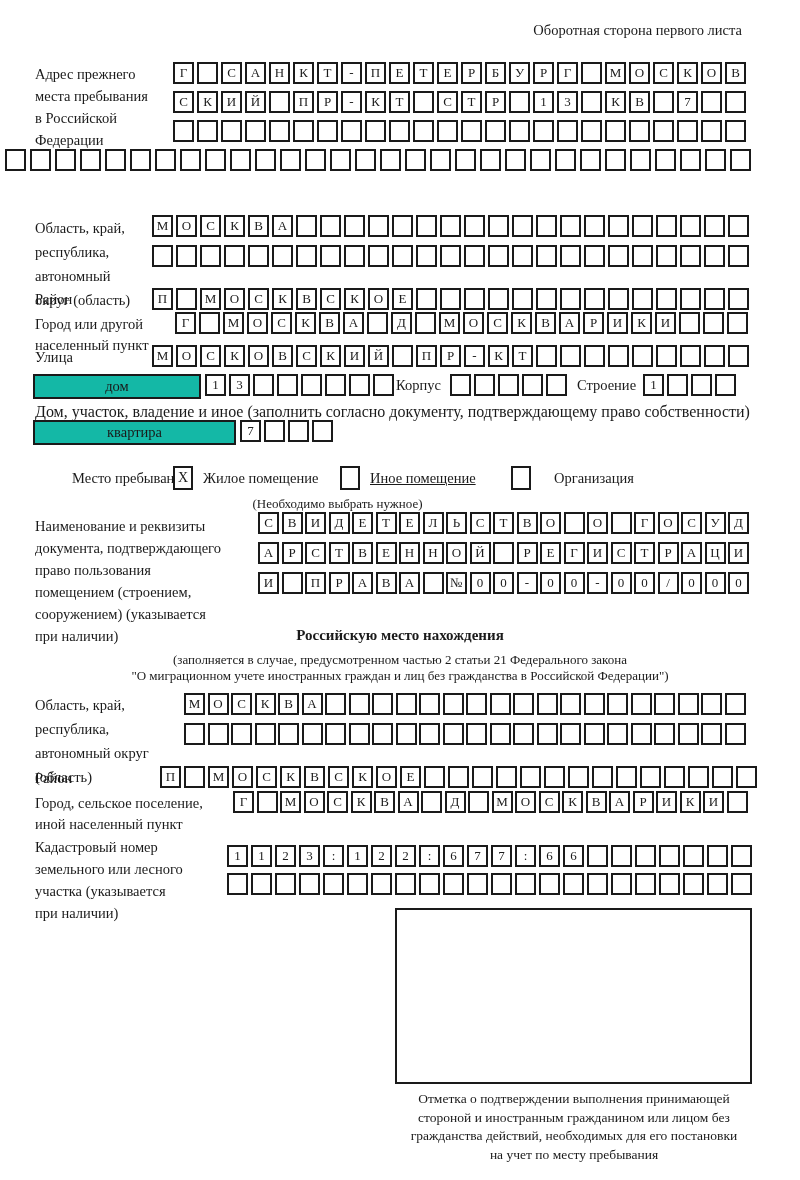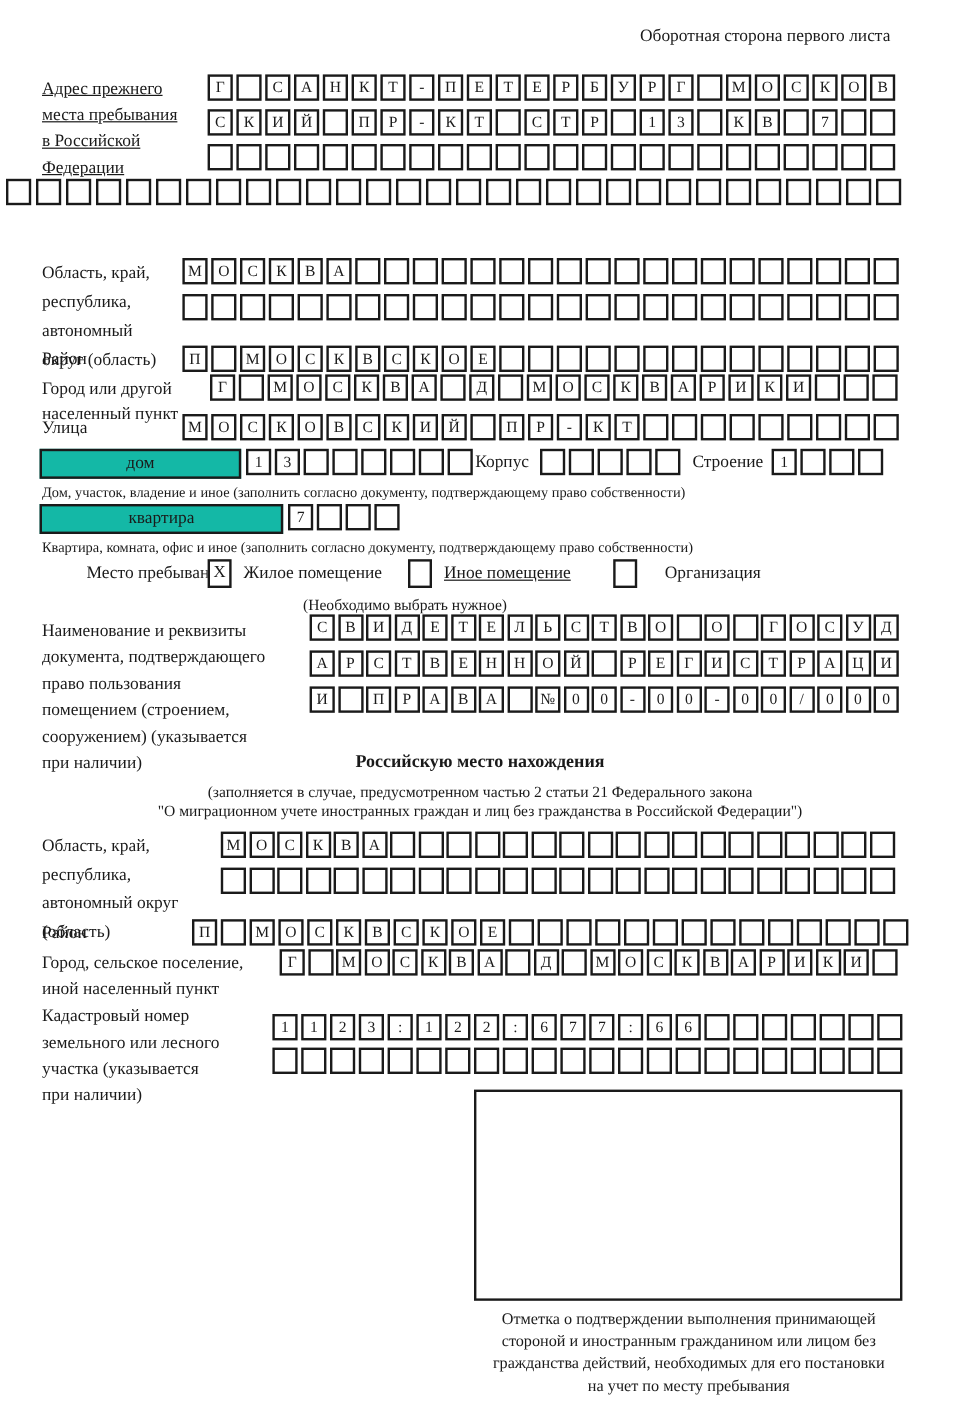--- a/index.html
+++ b/index.html
@@ -9,21 +9,21 @@
     font-family:"Liberation Serif","DejaVu Serif",serif; color:var(--ink);
     overflow:hidden;
   }
   .lbl { position:absolute; font-size:14.5px; white-space:pre-line; }
   .lh21 { line-height:21px; } .lh22 { line-height:22px; }
   .lh24 { line-height:24px; }
   .ilabel { position:absolute; font-size:14.5px; white-space:nowrap; }
   .heading { position:absolute; left:0; width:800px; text-align:center;
              font-weight:bold; font-size:15px; }
   .cnote { position:absolute; left:0; width:800px; text-align:center; font-size:13px; }
-  .lnote { position:absolute; font-size:12px; white-space:nowrap;text-align:center; }
+  .lnote { position:absolute; font-size:16px; white-space:nowrap;text-align:center; }
   .cellrow { position:absolute; display:flex; gap:3px; }
   .cellrow.g4 { gap:4px; }
   .cellrow.g25 { gap:2.5px; }
   .cell {
     box-sizing:border-box; flex:none; width:21px; height:22px;
     border:2px solid var(--ink); display:flex; align-items:center;
     justify-content:center; font-size:13px; background:#fff;
   }
   .checkbox {
     position:absolute; box-sizing:border-box; width:20px; height:24px;
@@ -39,21 +39,21 @@
   .stampnote { position:absolute; text-align:center; font-size:13.5px; line-height:18.5px; }
   .topright { position:absolute; font-size:14.5px; white-space:nowrap; }
 </style>
 </head>
 <body>
 
 <div id="page">
 
   <div class="topright" style="top:22px; right:58px;">Оборотная сторона первого листа</div>
 
-  <div class="lbl lh22" style="left:35px; top:63px;text-decoration:underline;">Адрес прежнего
+  <div class="lbl lh22" style="left:35px; top:63px;">Адрес прежнего
 места пребывания
 в Российской
 Федерации</div>
   <div class="cellrow" style="left:173px; top:62px;">
       <span class="cell">Г</span>
       <span class="cell"></span>
       <span class="cell">С</span>
       <span class="cell">А</span>
       <span class="cell">Н</span>
       <span class="cell">К</span>
@@ -340,21 +340,20 @@
 
   <div class="wbox" style="left:33px; top:420px; width:203px;">
     <span>квартира</span>
   </div>
   <div class="cellrow" style="left:240px; top:420px;">
       <span class="cell">7</span>
       <span class="cell"></span>
       <span class="cell"></span>
       <span class="cell"></span>
     </div>
-  <div class="lnote" style="left:35px; top:449px;">Квартира, комната, офис и иное (заполнить согласно документу, подтверждающему право собственности)</div>
 
   <div class="ilabel" style="left:35px; top:470px;margin-left:37px;">Место пребывания:</div>
   <span class="checkbox" style="left:173px; top:466px;">X</span>
   <div class="ilabel" style="left:203px; top:470px;font-family:Liberation Serif, serif;">Жилое помещение</div>
   <span class="checkbox" style="left:340px; top:466px;"></span>
   <div class="ilabel" style="left:370px; top:470px;text-decoration:underline;">Иное помещение</div>
   <span class="checkbox" style="left:511px; top:466px;"></span>
   <div class="ilabel" style="left:554px; top:470px;">Организация</div>
   <div class="cnote" style="top:496px; left:0; width:675px;">(Необходимо выбрать нужное)</div>
 

